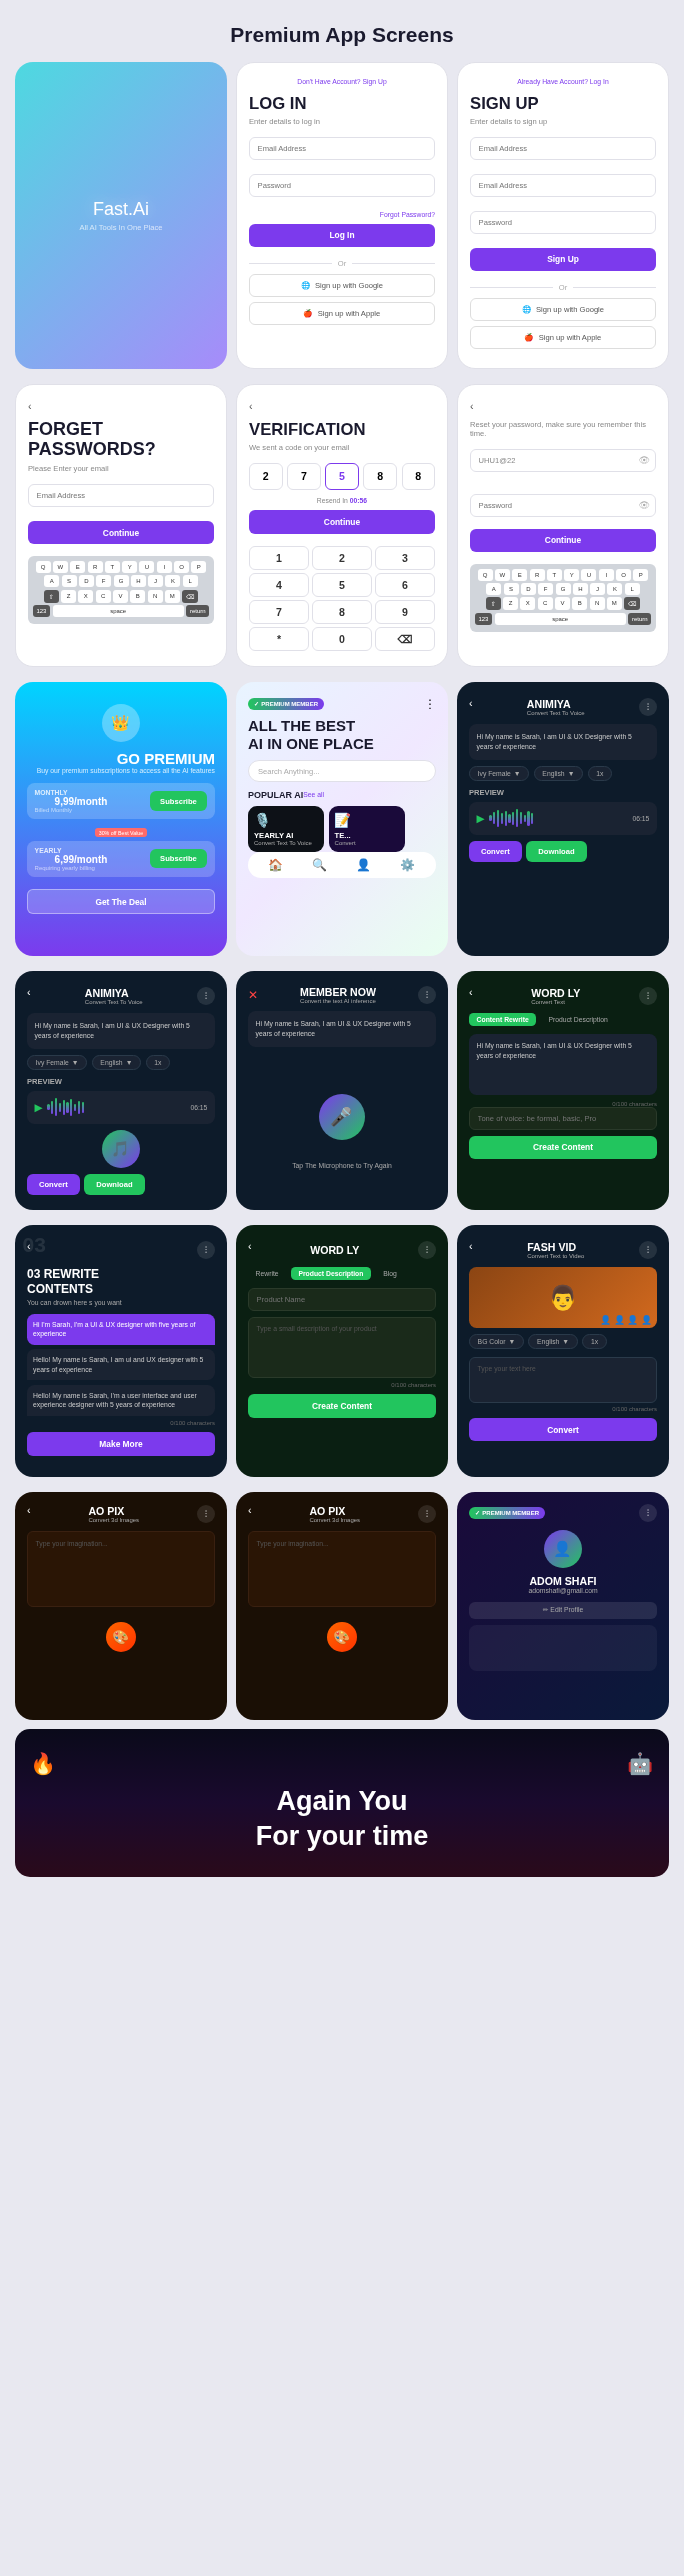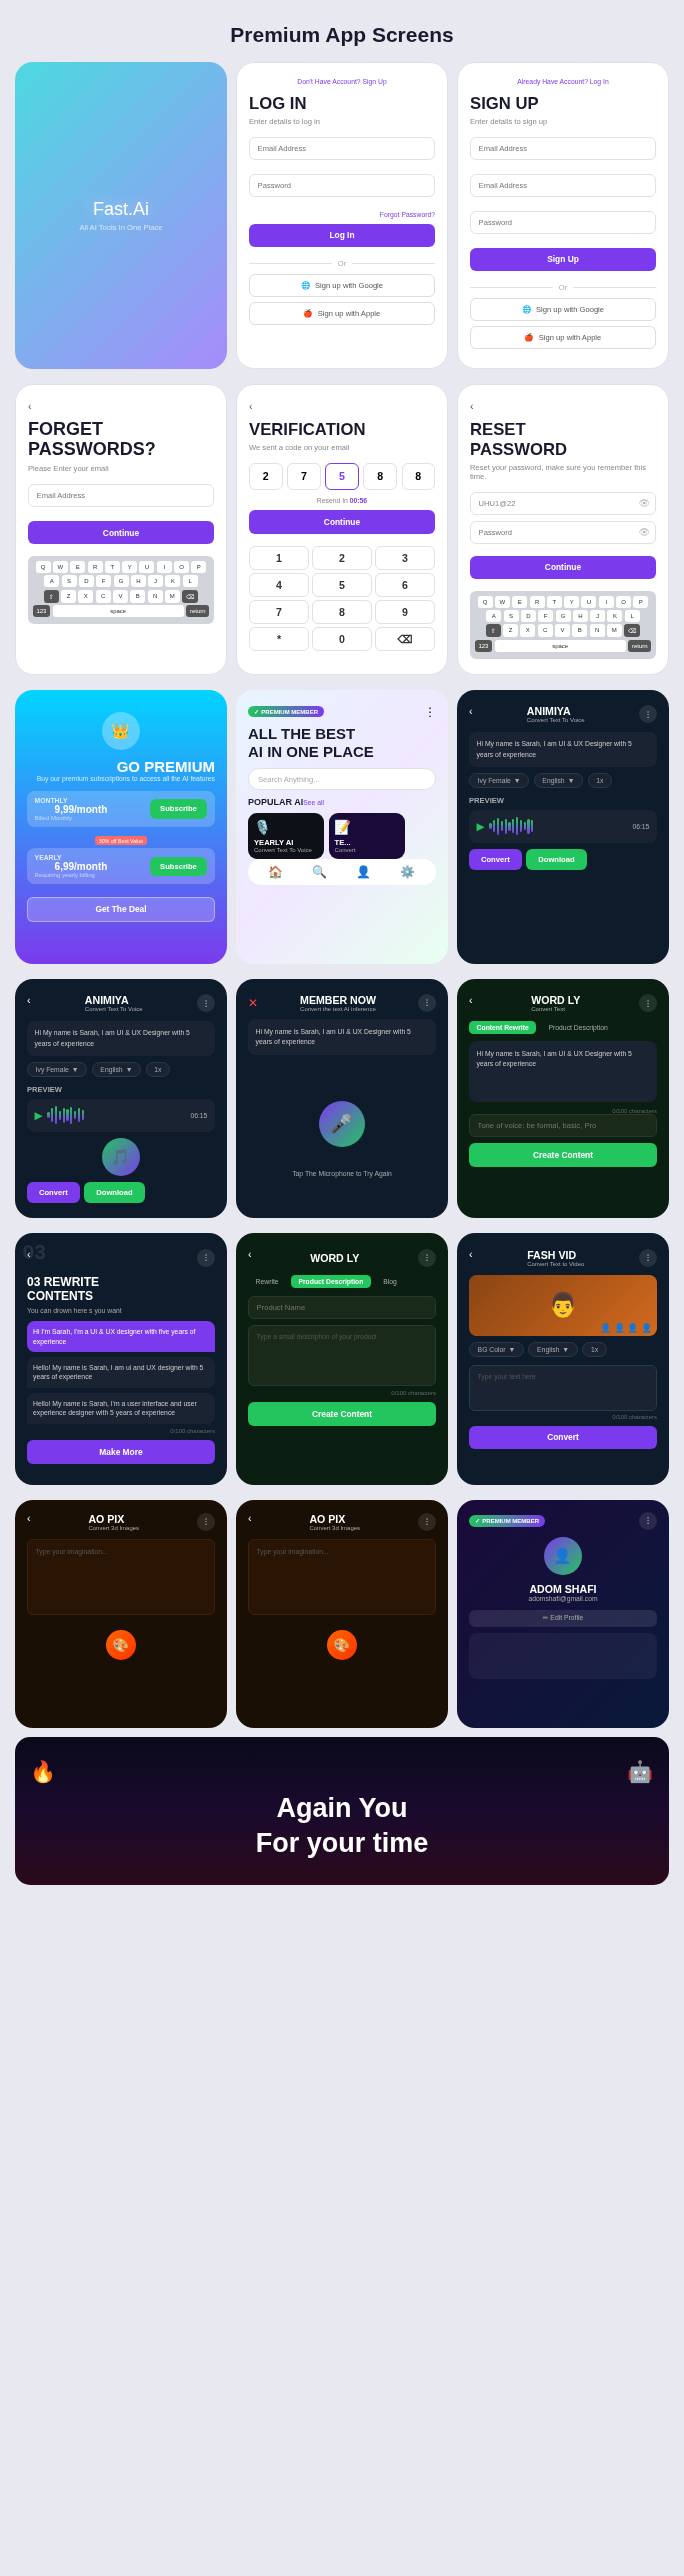--- a/index.html
+++ b/index.html
@@ -736,24 +736,23 @@
       <div class="num-key">8</div>
       <div class="num-key">9</div>
       <div class="num-key">*</div>
       <div class="num-key">0</div>
       <div class="num-key">⌫</div>
     </div>
   </div>
 
   <div class="phone-screen screen-white">
     <span class="back-arrow">‹</span>
-    <div class="screen-title-large">RESET<br>PASSWORD</div>
     <div class="screen-subtitle">Reset your password, make sure you remember this time.</div>
     <div style="position:relative; margin-bottom:6px;">
-      <input class="input-field" style="margin-bottom: 0px;" value="UHU1@22">
+      <input class="input-field" style="margin-bottom: 16px;" value="UHU1@22">
       <span style="position:absolute; right:6px; top:6px; font-size:9px; color:#aaa;">👁</span>
     </div>
     <div style="position:relative; margin-bottom:6px;">
       <input class="input-field" style="margin-bottom: 0px;" type="password" placeholder="Password">
       <span style="position:absolute; right:6px; top:6px; font-size:9px; color:#aaa;">👁</span>
     </div>
     <button class="btn-purple" style="margin-top:6px;">Continue</button>
     <div class="keyboard">
       <div class="kb-row">
         <div class="kb-key">Q</div>

